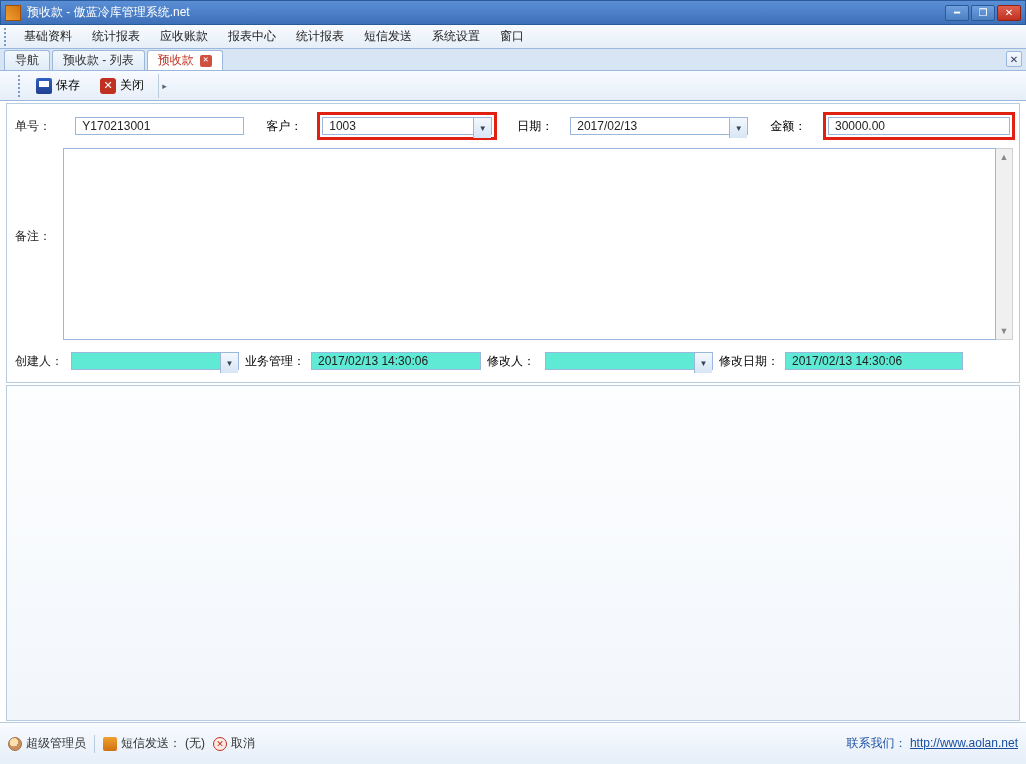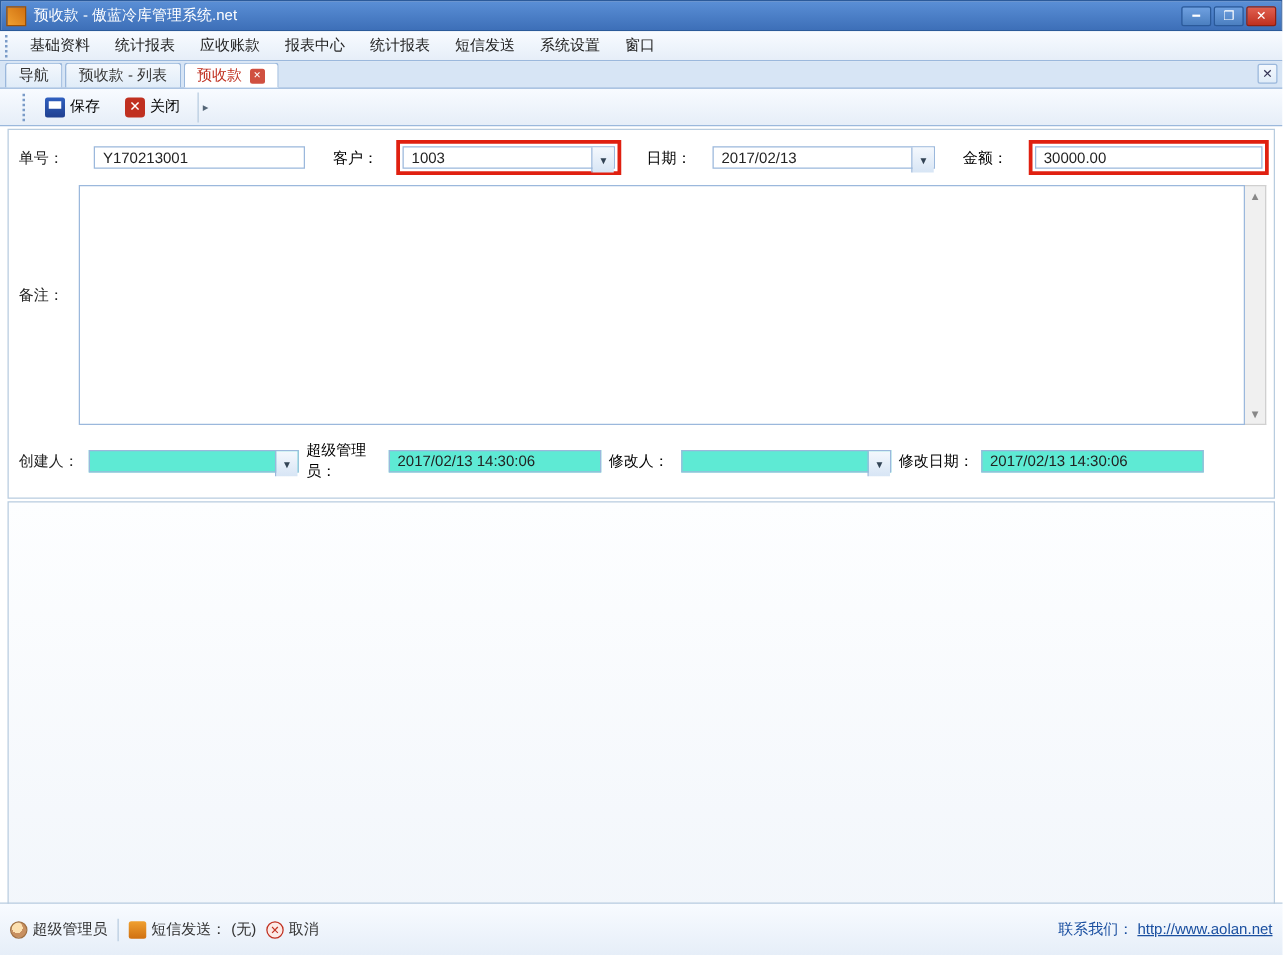--- a/index.html
+++ b/index.html
@@ -148,21 +148,21 @@
       <div class="arr">▼</div>
     </div>
   </div>
 
   <div class="meta-row">
     <span class="lbl">创建人：</span>
     <span class="combo-wrap">
       <input class="txt" style="width: 168px;" readonly="" value="">
       <span class="combo-btn">▼</span>
     </span>
-    <span class="lbl-w" style="width:72px">超级管理员：</span>
+    <span class="lbl-w" style="width:72px">业务管理：</span>
     <input class="txt" style="width: 170px;" readonly="" value="2017/02/13 14:30:06">
     <span class="lbl-w" style="width:64px">修改人：</span>
     <span class="combo-wrap">
       <input class="txt" style="width: 168px;" readonly="" value="">
       <span class="combo-btn">▼</span>
     </span>
     <span class="lbl-w" style="width:72px">修改日期：</span>
     <input class="txt" style="width: 178px;" readonly="" value="2017/02/13 14:30:06">
   </div>
 </div>

